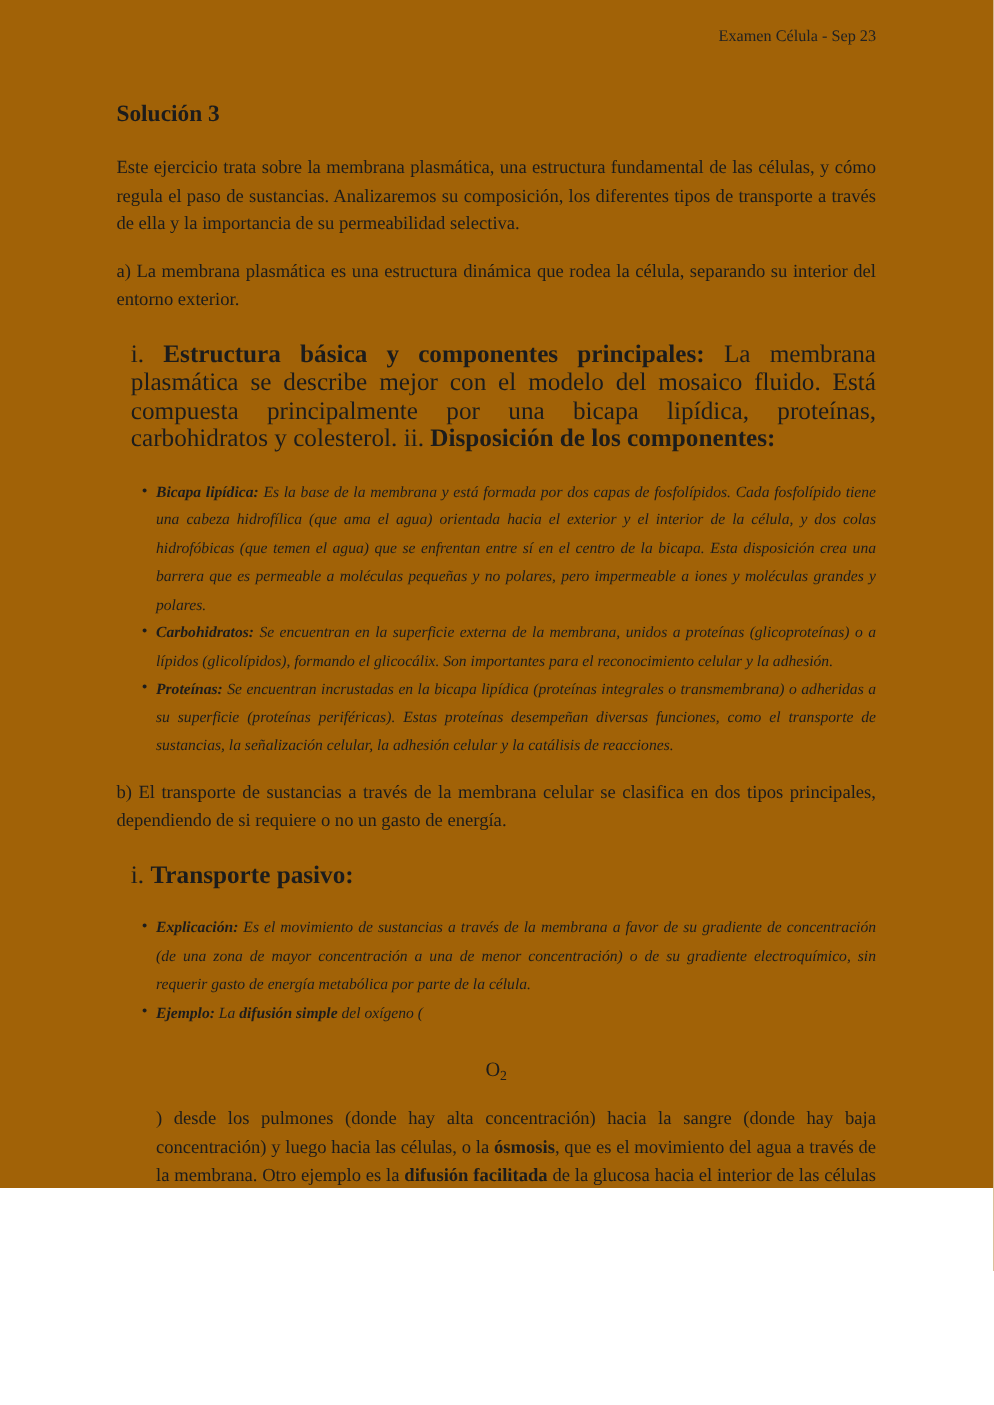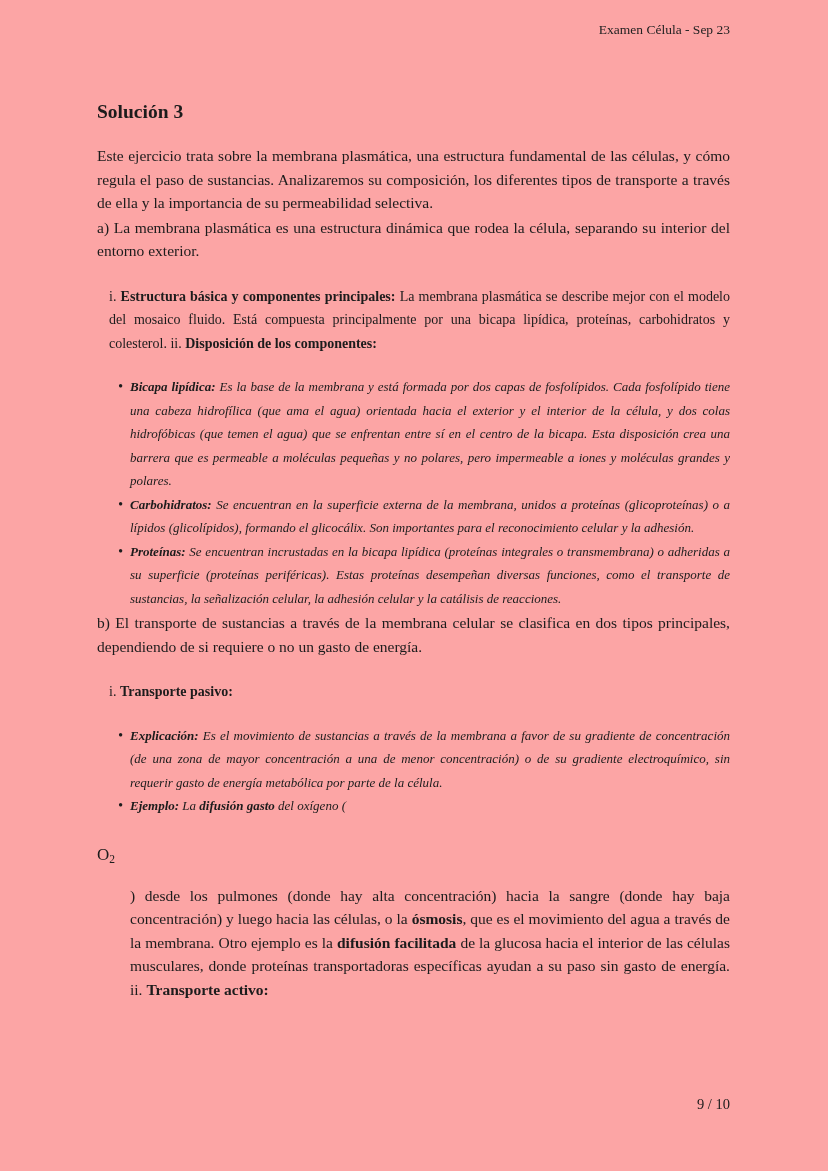--- a/index.html
+++ b/index.html
@@ -3,60 +3,60 @@
 <meta charset="utf-8">
 <style>
   html, body {
     margin: 0;
     padding: 0;
     background: #ffffff;
   }
   .page {
     position: relative;
     width: 828px;
-    height: 1171px;
-    background: #fca5a5;
+    height: 990px;
+    background: #a16207;
     color: #1c1c1c;
     font-family: "Liberation Serif", "DejaVu Serif", serif;
     overflow: hidden;
     box-sizing: border-box;
   }
   .running-header {
     position: absolute;
     top: 22px;
     right: 98px;
     font-size: 13.5px;
     line-height: 16px;
     color: #222222;
   }
   .content {
     position: absolute;
     left: 97px;
-    top: 16px;
+    top: 0;
     width: 633px;
   }
   .title {
     margin: 84px 0 0 0;
     font-size: 19.5px;
     line-height: 24px;
     font-weight: 700;
   }
   .para {
     margin: 20px 0 0 0;
     font-size: 15.5px;
     line-height: 23.5px;
     text-align: justify;
   }
   .para + .para,
   .bullet-list + .para {
-    margin-top: 1px;
+    margin-top: 16px;
   }
   .block {
     margin: 22px 0 0 12px;
-    font-size: 14px;
+    font-size: 21px;
     line-height: 23.5px;
     text-align: justify;
   }
   .bullet-list {
     margin: 20px 0 0 0;
     padding: 0 0 0 33px;
     list-style: none;
     font-size: 13px;
     line-height: 23.5px;
     text-align: justify;
@@ -70,20 +70,21 @@
     position: absolute;
     left: -12px;
     top: 0;
     font-size: 14px;
     line-height: 23.5px;
     color: #1c1c1c;
   }
   b { font-weight: 700; }
   .formula {
     margin: 26px 0 0 0;
+    text-align: center;
     font-size: 17px;
     line-height: 22px;
   }
   .formula sub {
     font-size: 11.5px;
     line-height: 0;
     vertical-align: -3px;
   }
   .cont {
     margin: 18px 0 4px 33px;
@@ -120,21 +121,21 @@
       <li><b>Carbohidratos:</b><span> Se encuentran en la superficie externa de la membrana, unidos a proteínas (glicoproteínas) o a lípidos (glicolípidos), formando el glicocálix. Son importantes para el reconocimiento celular y la adhesión.</span></li>
       <li><b>Proteínas:</b><span> Se encuentran incrustadas en la bicapa lipídica (proteínas integrales o transmembrana) o adheridas a su superficie (proteínas periféricas). Estas proteínas desempeñan diversas funciones, como el transporte de sustancias, la señalización celular, la adhesión celular y la catálisis de reacciones.</span></li>
     </ul>
 
     <p class="para">b) El transporte de sustancias a través de la membrana celular se clasifica en dos tipos principales, dependiendo de si requiere o no un gasto de energía.</p>
 
     <div class="block"><span>i. </span><b>Transporte pasivo:</b></div>
 
     <ul class="bullet-list">
       <li><b>Explicación:</b><span> Es el movimiento de sustancias a través de la membrana a favor de su gradiente de concentración (de una zona de mayor concentración a una de menor concentración) o de su gradiente electroquímico, sin requerir gasto de energía metabólica por parte de la célula.</span></li>
-      <li><b>Ejemplo:</b><span> La </span><b>difusión gasto</b><span> del oxígeno (</span></li>
+      <li><b>Ejemplo:</b><span> La </span><b>difusión simple</b><span> del oxígeno (</span></li>
     </ul>
 
     <div class="formula"><span>O</span><sub>2</sub></div>
 
     <p class="para cont"><span>) desde los pulmones (donde hay alta concentración) hacia la sangre (donde hay baja concentración) y luego hacia las células, o la </span><b>ósmosis</b><span>, que es el movimiento del agua a través de la membrana. Otro ejemplo es la </span><b>difusión facilitada</b><span> de la glucosa hacia el interior de las células musculares, donde proteínas transportadoras específicas ayudan a su paso sin gasto de energía. ii. </span><b>Transporte activo:</b></p>
 
   </main>
 
   <div class="page-footer">9 / 10</div>
 

